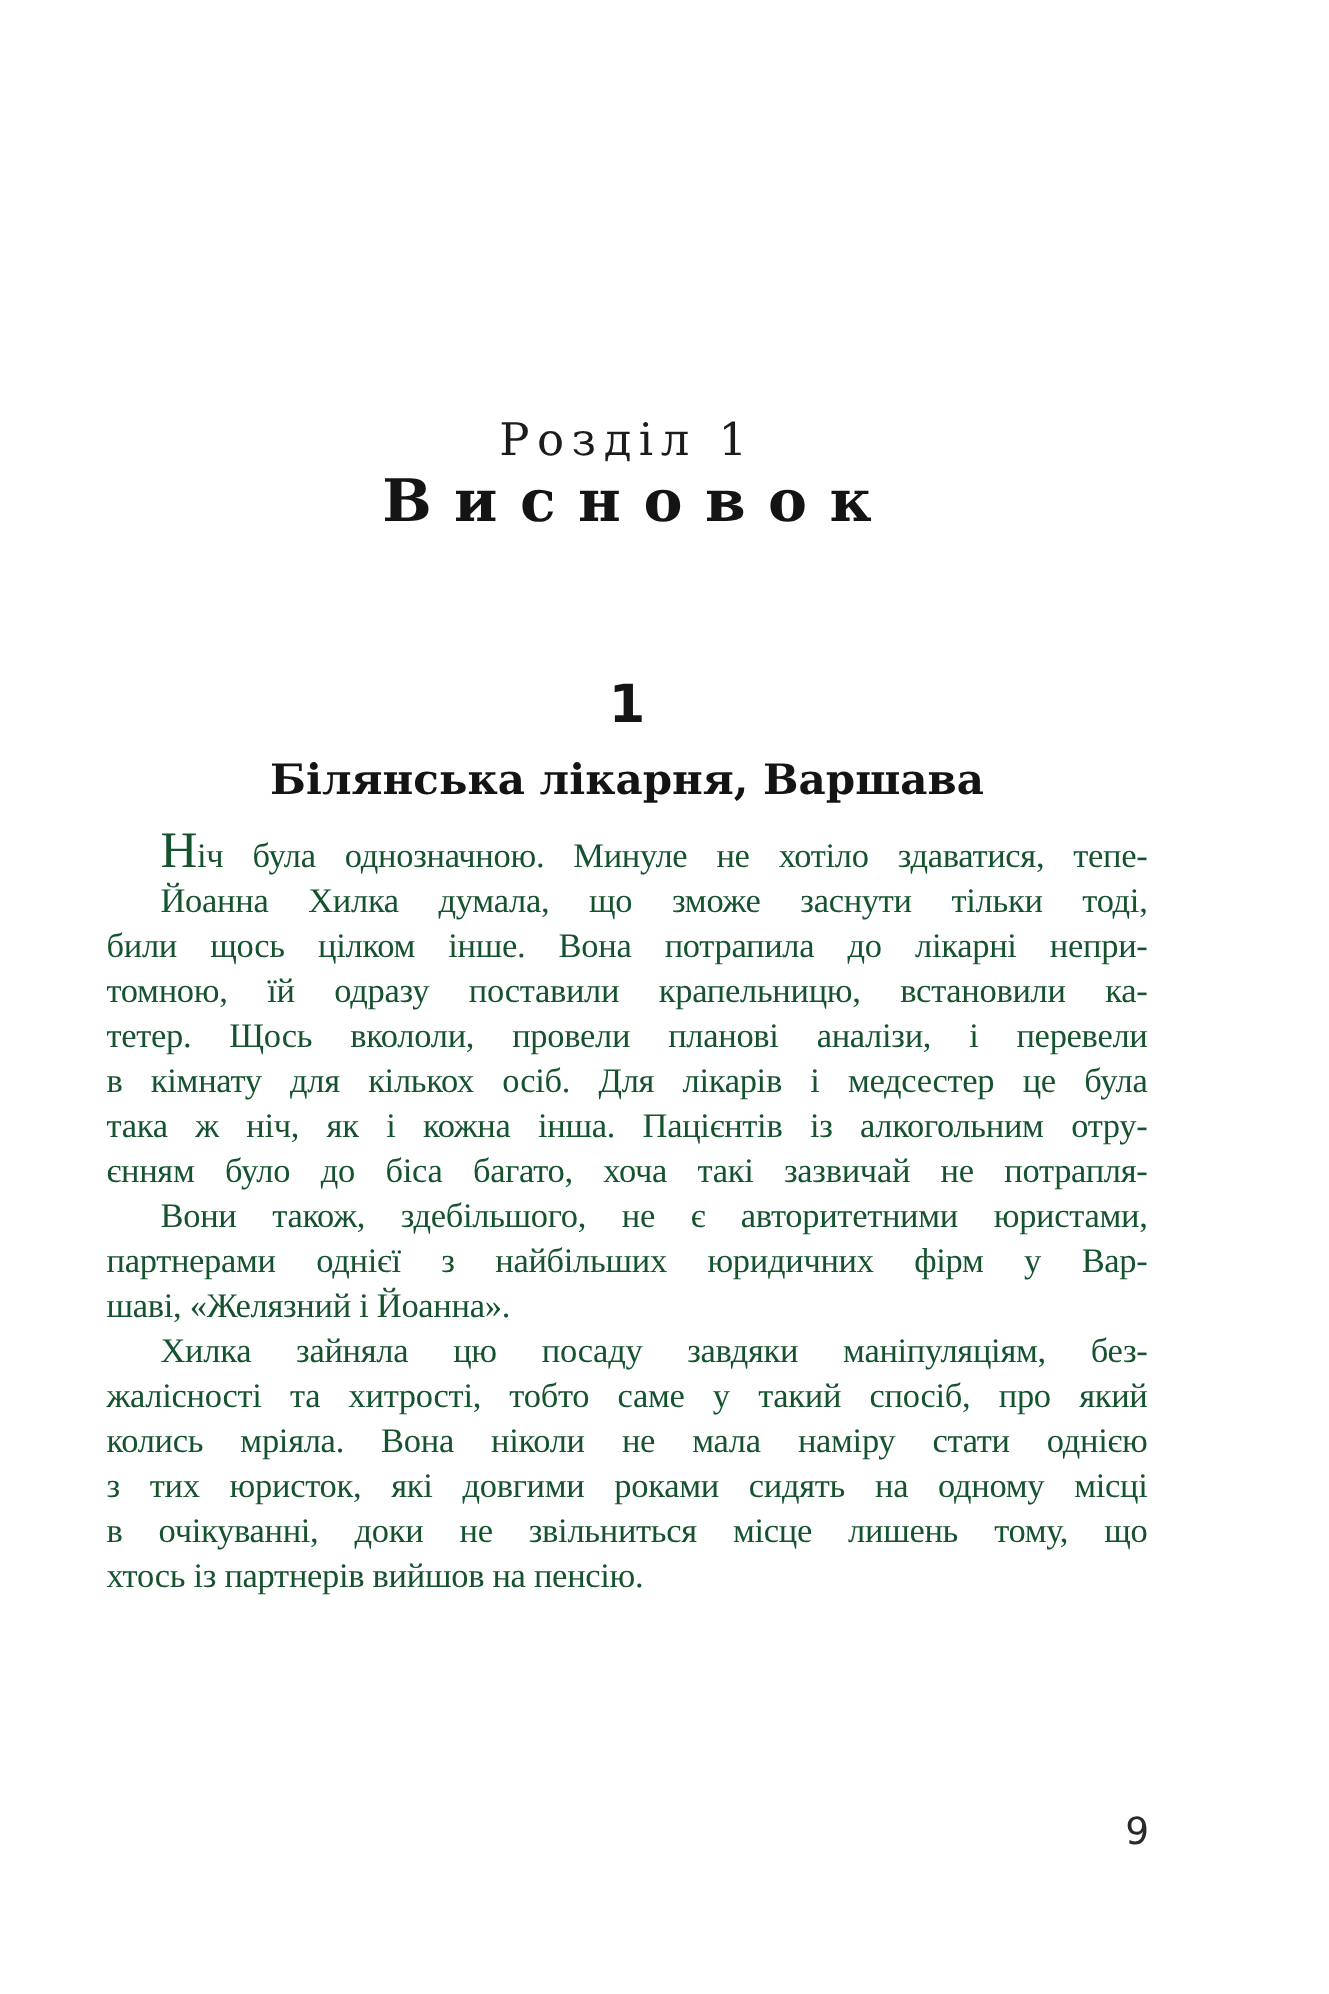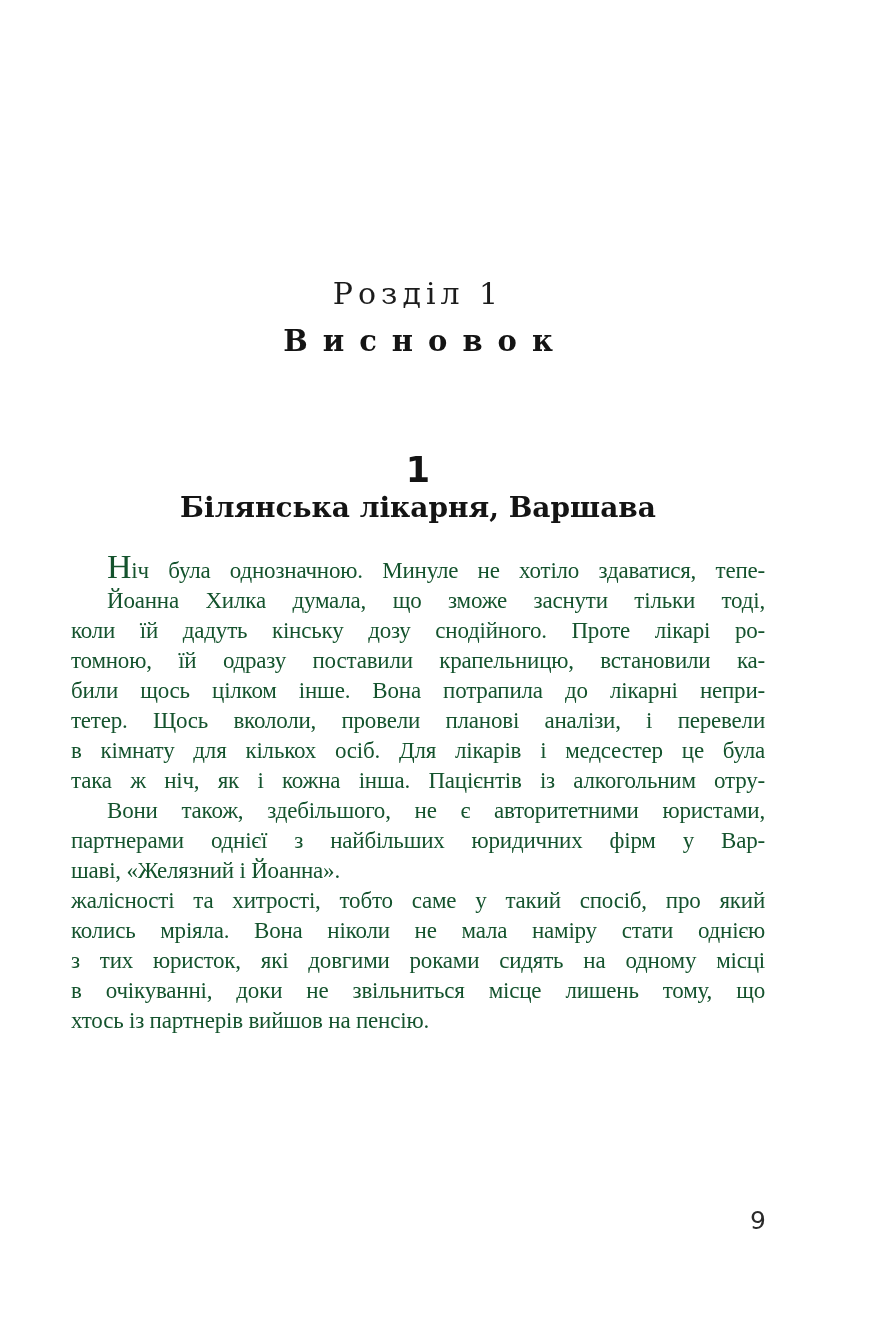--- a/index.html
+++ b/index.html
@@ -23,44 +23,43 @@
     width: 694px;
     text-align: center;
   }
   .chapter-label {
     font-family: "DejaVu Serif", serif;
     font-size: 30px;
     letter-spacing: 5px;
     color: #1c1c1c;
   }
   .chapter-title {
-    margin-top: 13px;
     font-family: "DejaVu Serif", serif;
-    font-size: 29px;
+    font-size: 39px;
     font-weight: bold;
     letter-spacing: 15px;
     text-indent: 15px;
     color: #141414;
   }
   .section-head {
     position: absolute;
     top: 452px;
     left: 71px;
     width: 694px;
     text-align: center;
   }
   .section-number {
     font-family: "DejaVu Sans", sans-serif;
     font-size: 35px;
     font-weight: bold;
     line-height: 36px;
     color: #141414;
   }
   .section-subtitle {
-    margin-top: 4px;
+    margin-top: 16px;
     font-family: "DejaVu Serif", serif;
     font-size: 28px;
     font-weight: bold;
     line-height: 32px;
     color: #141414;
   }
   .body-text {
     position: absolute;
     top: 556px;
     left: 71px;
@@ -108,31 +107,32 @@
   <div class="section-head">
     <div class="section-number">1</div>
     <div class="section-subtitle">Білянська лікарня, Варшава</div>
   </div>
 
   <div class="body-text">
 
     <div class="line indent"><span class="initial">Н</span><span>іч була однозначною. Минуле не хотіло здаватися, тепе-</span></div>
 
     <div class="line indent">Йоанна Хилка думала, що зможе заснути тільки тоді,</div>
-    <div class="line">коли їй дадуть кінську дозу снодійного. Проте лікарі ро-</div>
+    <div class="line">били щось цілком інше. Вона потрапила до лікарні непри-</div>
     <div class="line">томною, їй одразу поставили крапельницю, встановили ка-</div>
-    <div class="line">били щось цілком інше. Вона потрапила до лікарні непри-</div>
     <div class="line">тетер. Щось вкололи, провели планові аналізи, і перевели</div>
     <div class="line">в кімнату для кількох осіб. Для лікарів і медсестер це була</div>
     <div class="line">така ж ніч, як і кожна інша. Пацієнтів із алкогольним отру-</div>
+    <div class="line">єнням було до біса багато, хоча такі зазвичай не потрапля-</div>
 
     <div class="line indent">Вони також, здебільшого, не є авторитетними юристами,</div>
     <div class="line">партнерами однієї з найбільших юридичних фірм у Вар-</div>
     <div class="line last">шаві, «Желязний і Йоанна».</div>
 
+    <div class="line indent">Хилка зайняла цю посаду завдяки маніпуляціям, без-</div>
     <div class="line">жалісності та хитрості, тобто саме у такий спосіб, про який</div>
     <div class="line">колись мріяла. Вона ніколи не мала наміру стати однією</div>
     <div class="line">з тих юристок, які довгими роками сидять на одному місці</div>
     <div class="line">в очікуванні, доки не звільниться місце лишень тому, що</div>
     <div class="line last">хтось із партнерів вийшов на пенсію.</div>
 
   </div>
 
   <div class="page-number">9</div>
 

